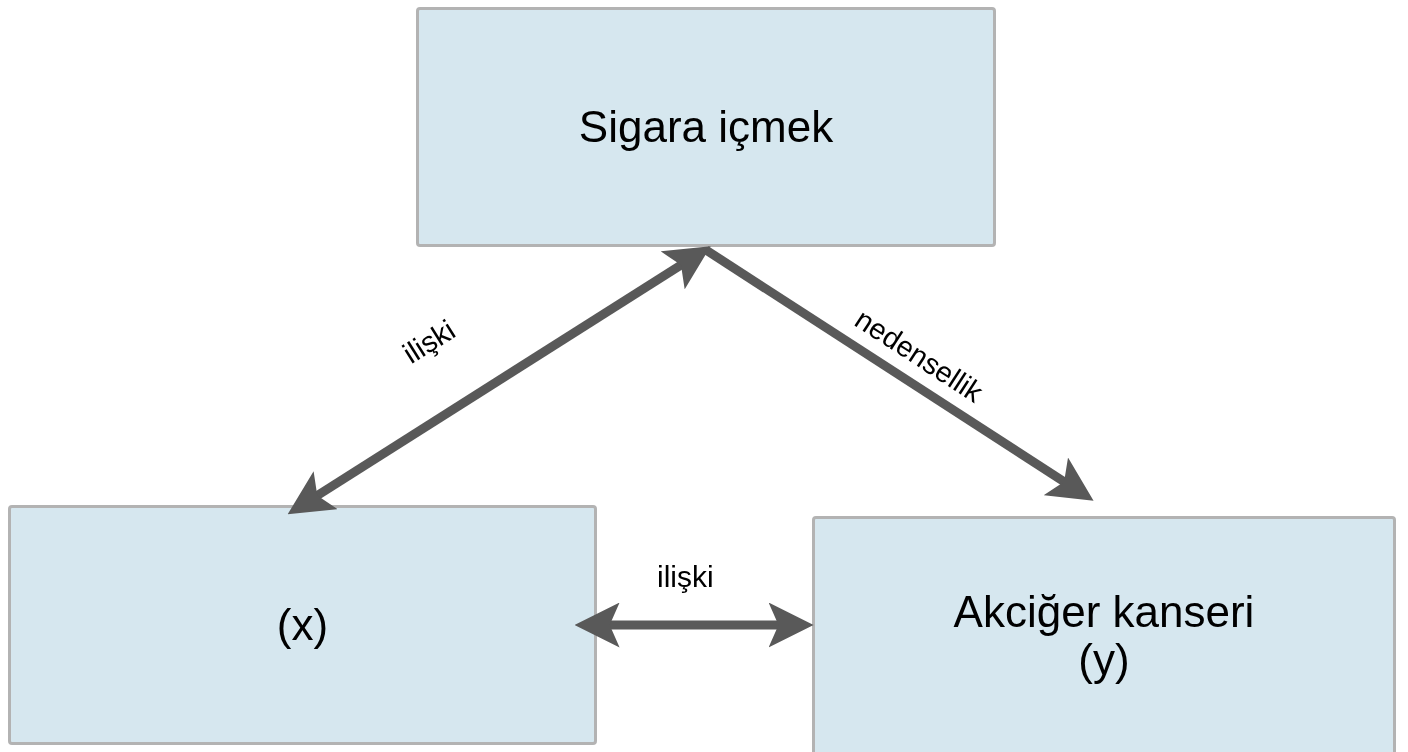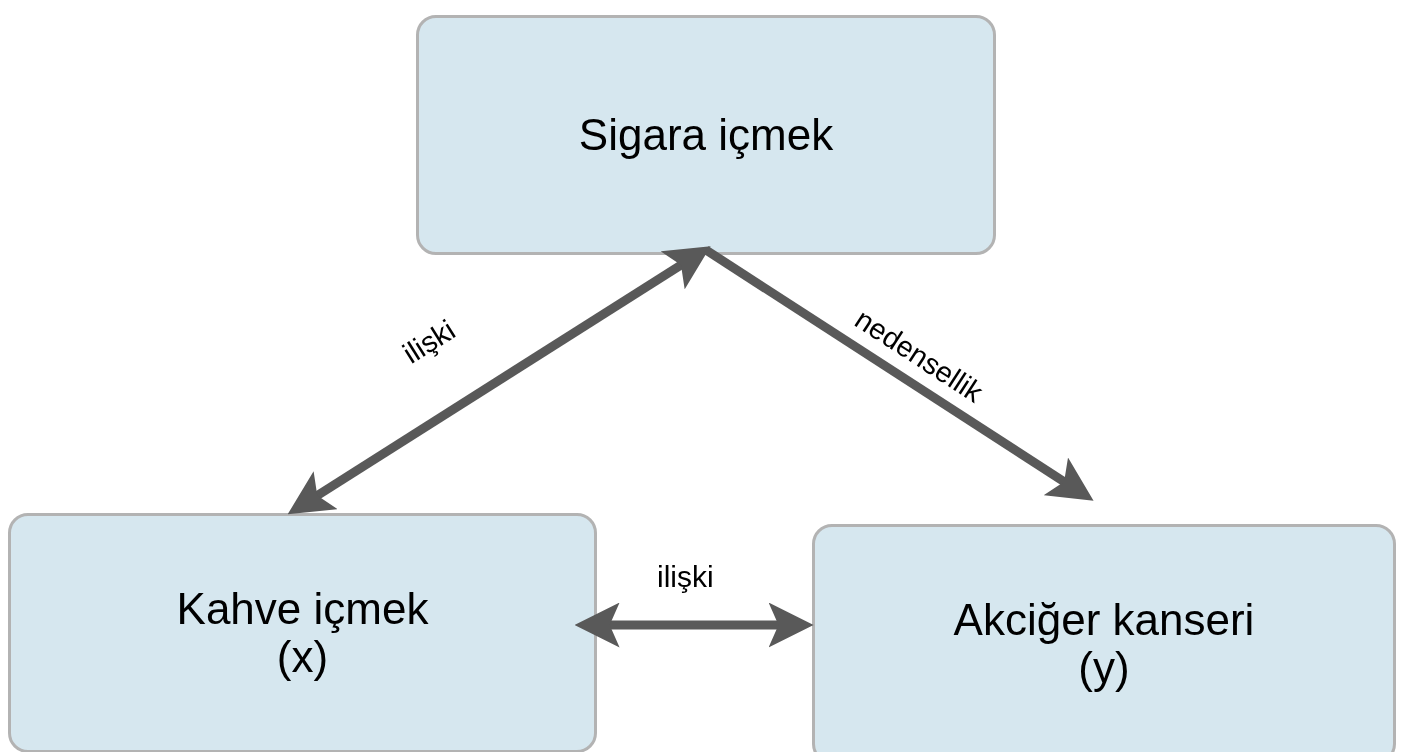--- a/index.html
+++ b/index.html
@@ -17,30 +17,29 @@
     background: #ffffff;
     overflow: hidden;
   }
 
   
   .node {
     position: absolute;
     box-sizing: border-box;
     background: #d6e7ef;
     border: 3px solid #b3b3b3;
-    border-radius: 20px;
+    border-radius: 4px;
     display: flex;
     flex-direction: column;
     align-items: center;
     justify-content: center;
     color: #000000;
     line-height: 1.10;
     text-align: center;
     z-index: 1;
-    margin-top: 8px;
   }
   .node .line1,
   .node .line2 {
     display: block;
     font-size: 44px;
     font-weight: 400;
     letter-spacing: 0px;
     white-space: nowrap;
   }
 
@@ -102,21 +101,20 @@
 </head>
 <body>
 
 <div id="canvas">
 
   <div class="node" id="node-confounder">
     <span class="line1">Sigara içmek</span>
   </div>
 
   <div class="node" id="node-x">
-    <span class="line1">Kahve içmek</span>
     <span class="line2">(x)</span>
   </div>
 
   <div class="node" id="node-y">
     <span class="line1">Akciğer kanseri</span>
     <span class="line2">(y)</span>
   </div>
 
   <svg id="arrow-layer" viewBox="0 0 1408 752">
     <defs>

